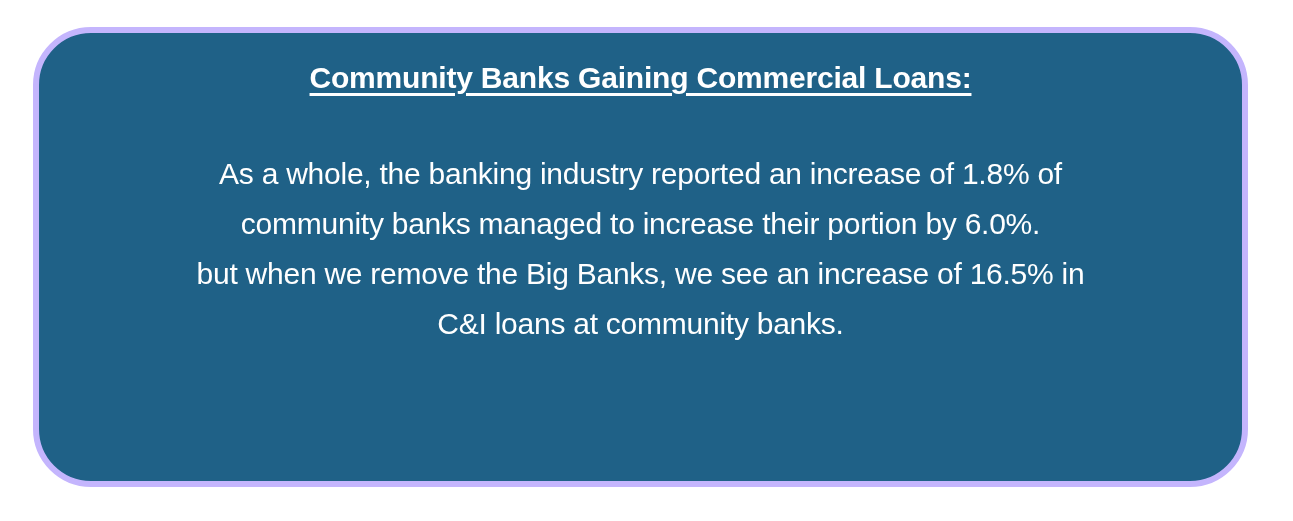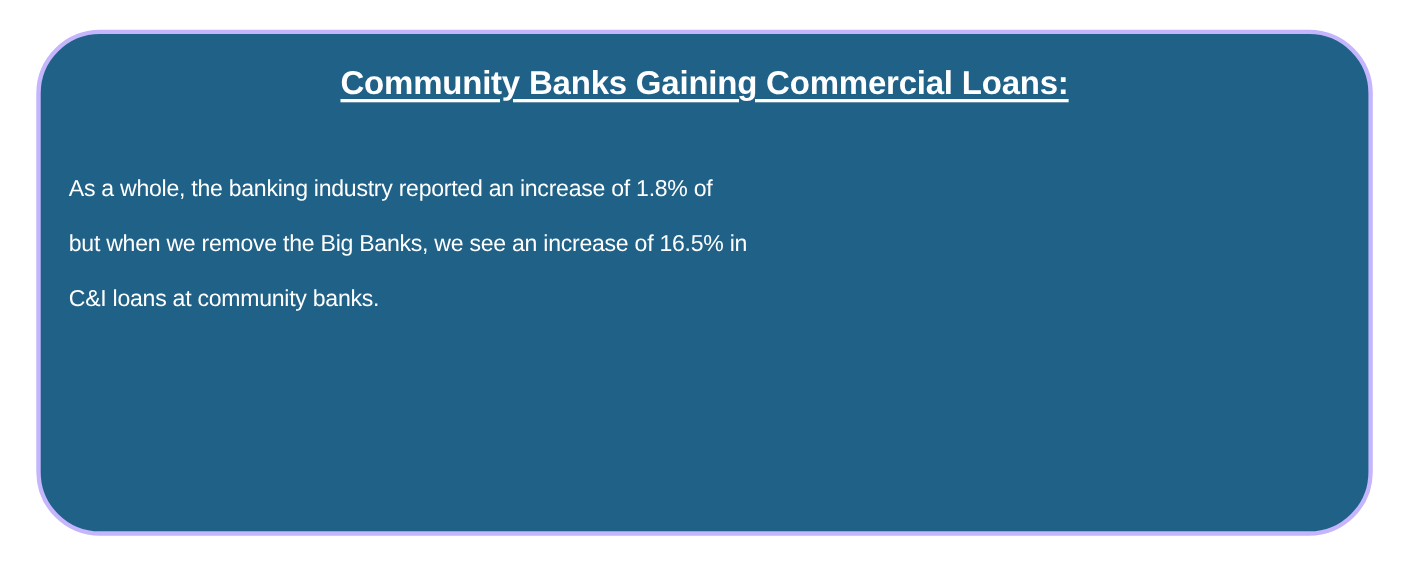--- a/index.html
+++ b/index.html
@@ -21,21 +21,21 @@
   }
 
   .callout-box {
     position: absolute;
     left: 33px;
     top: 27px;
     width: 1215px;
     height: 460px;
     box-sizing: border-box;
     background: #1f6187;
-    border: 4px solid #c4b5fd;
+    border: 6px solid #c4b5fd;
     border-radius: 58px;
     overflow: hidden;
   }
 
   .callout-inner {
     position: absolute;
     left: 0;
     top: 0;
     width: 100%;
     height: 100%;
@@ -59,23 +59,24 @@
     text-align: center;
   }
 
   .spacer {
     height: 52px;
     flex: 0 0 auto;
   }
 
   .callout-body {
     color: #ffffff;
-    font-size: 21px;
+    font-size: 30px;
     font-weight: normal;
     line-height: 50px;
+    text-align: center;
     width: 1156px;
     letter-spacing: -0.25px;
   }
 
   .body-line {
     display: block;
     white-space: nowrap;
   }
 </style>
 </head>
@@ -85,20 +86,21 @@
 
   <div class="callout-box">
     <div class="callout-inner">
 
       <div class="callout-title">Community Banks Gaining Commercial Loans:</div>
 
       <div class="spacer"></div>
 
       <div class="callout-body">
         <span class="body-line">As a whole, the banking industry reported an increase of 1.8% of</span>
+        <span class="body-line">community banks managed to increase their portion by 6.0%.</span>
         <span class="body-line">but when we remove the Big Banks, we see an increase of 16.5% in</span>
         <span class="body-line">C&amp;I loans at community banks.</span>
       </div>
 
     </div>
   </div>
 
 </div>
 
 </body></html>

